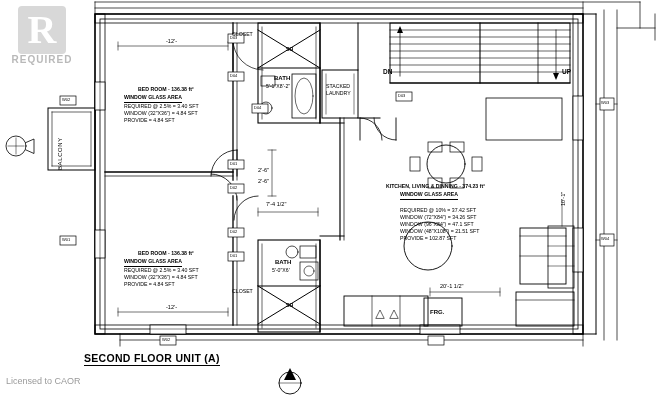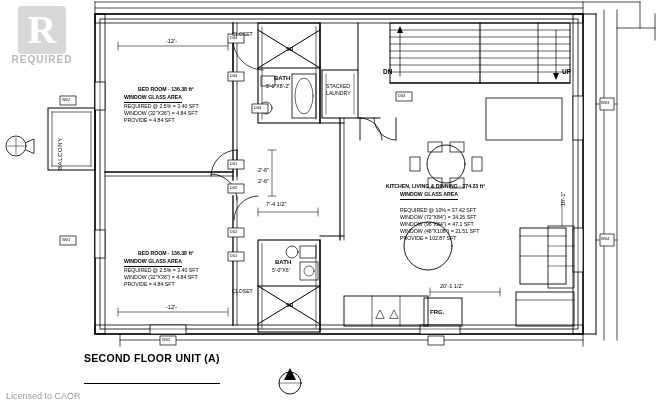--- a/index.html
+++ b/index.html
@@ -28,31 +28,31 @@
     display:flex;align-items:center;justify-content:center;
     line-height:1;
   }
   .logo .word{
     position:absolute;left:0;top:50px;width:76px;
     text-align:center;font-size:10px;letter-spacing:1px;
     color:#b9b9b9;font-weight:bold;
   }
 
   .license{
-    position:absolute;left:6px;bottom:4px;
+    position:absolute;left:6px;bottom:19px;
     font-size:9px;color:#9a9a9a;
   }
 
   
   .lbl{position:absolute;font-size:5.2px;color:#000;white-space:nowrap;line-height:1.35;}
   .lbl.b{font-weight:bold;}
   .title{
     position:absolute;left:84px;top:352px;
     font-size:10.5px;font-weight:bold;letter-spacing:.3px;
-    border-bottom:1.6px solid #000;padding-bottom:19px;
+    border-bottom:1.6px solid #000;padding-bottom:1px;
   }
   .dim{position:absolute;font-size:5.6px;color:#000;white-space:nowrap;}
 </style>
 </head>
 <body>
 
 <div class="plan">
 <svg width="667" height="405" viewBox="0 0 667 405">
   <g fill="none" stroke="#000" stroke-width="1" stroke-linecap="square">
 

